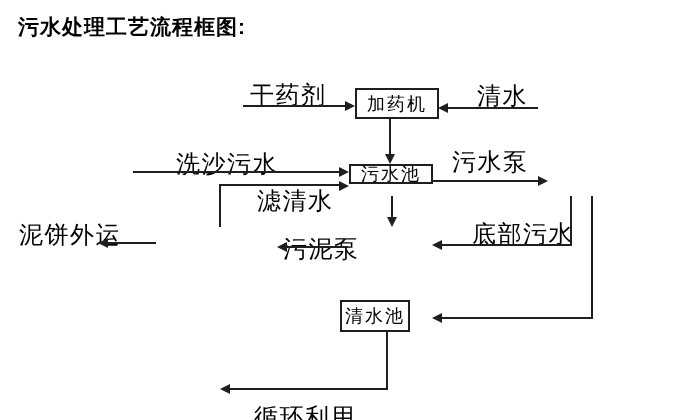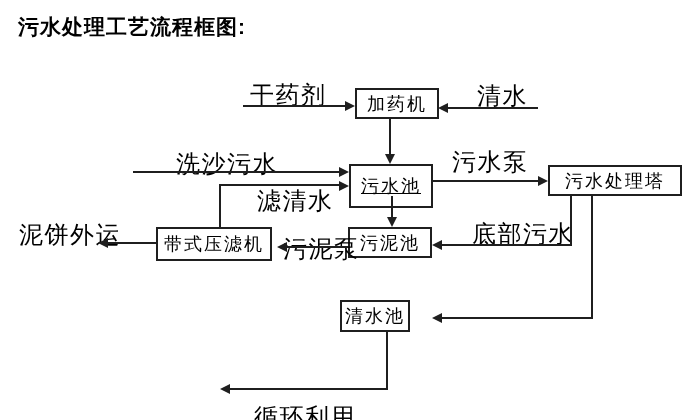--- a/index.html
+++ b/index.html
@@ -68,24 +68,21 @@
   }
 </style>
 </head>
 <body>
 
 <div class="canvas">
 
   <div class="title">污水处理工艺流程框图:</div>
 
   <div class="node" style="left:355px;top:88px;width:84px;height:31px;">加药机</div>
-  <div class="node" style="left:349px;top:164px;width:84px;height:44px;text-decoration:underline;">污水池</div>
-  <div class="node" style="left:548px;top:165px;width:134px;height:31px;">污水处理塔</div>
-  <div class="node" style="left:348px;top:227px;width:84px;height:31px;">污泥池</div>
-  <div class="node" style="left:156px;top:227px;width:116px;height:34px;">带式压滤机</div>
+  <div class="node" style="left:349px;top:164px;width:84px;height:20px;">污水池</div>
   <div class="node" style="left:340px;top:300px;width:70px;height:32px;">清水池</div>
 
   <div class="flabel" style="left:250px;top:83px;">干药剂</div>
   <div class="flabel" style="left:477px;top:84px;">清水</div>
   <div class="flabel" style="left:176px;top:152px;">洗沙污水</div>
   <div class="flabel" style="left:452px;top:150px;">污水泵</div>
   <div class="flabel" style="left:257px;top:189px;">滤清水</div>
   <div class="flabel" style="left:472px;top:222px;">底部污水</div>
   <div class="flabel" style="left:283px;top:237px;">污泥泵</div>
   <div class="flabel" style="left:19px;top:223px;">泥饼外运</div>

